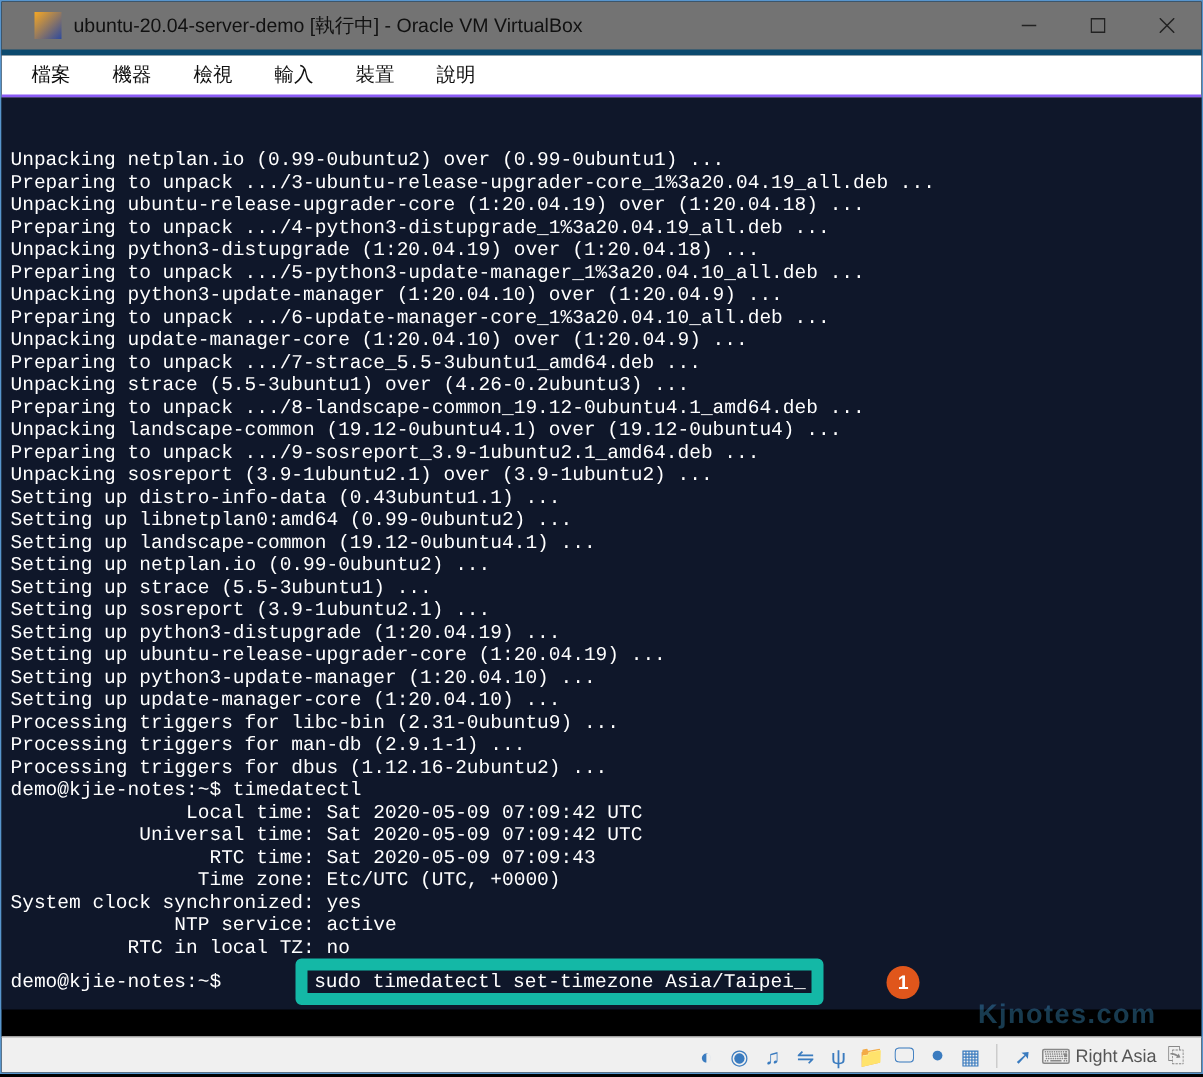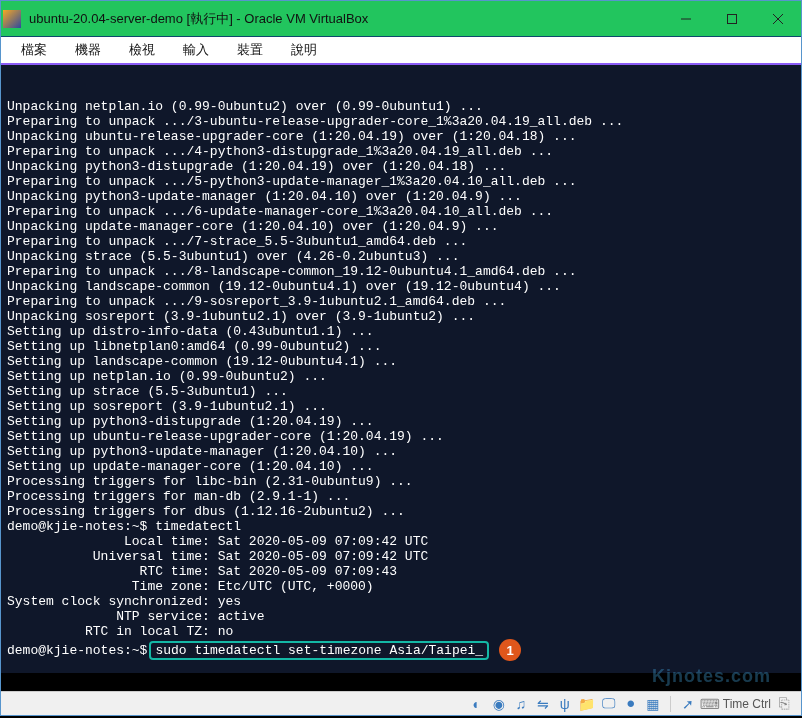--- a/index.html
+++ b/index.html
@@ -5,24 +5,24 @@
 * { margin: 0; padding: 0; box-sizing: border-box; }
 body {
   width: 802px; height: 716px;
   border: 1px solid #5795cd;
   font-family: "Segoe UI", "Microsoft JhengHei", sans-serif;
   background: #000;
   overflow: hidden;
   position: relative;
 }
 .titlebar {
-  height: 36px; background: #22c55e;
+  height: 36px; background: #737373;
   display: flex; align-items: center;
-  padding-left: 2px;
-  border-bottom: 1px solid #0c4a6e;
+  padding-left: 22px;
+  border-bottom: 4px solid #0c4a6e;
 }
 .titlebar .app-icon {
   width: 18px; height: 18px; margin-right: 8px;
   background: linear-gradient(135deg, #f7a823 0%, #2e4a9e 100%);
   display: inline-block;
 }
 .titlebar .title { font-size: 13px; color: #111; flex: 1; }
 .winbtn { width: 46px; height: 36px; display: flex; align-items: center; justify-content: center; }
 .winbtn svg { stroke: #222; stroke-width: 1; fill: none; }
 .menubar {
@@ -36,27 +36,27 @@
 .terminal {
   background: #0f172a; color: #fff;
   font-family: "Consolas","Courier New",monospace;
   font-size: 13px; line-height: 15px;
   padding: 4px 6px 0 6px;
   white-space: pre;
   height: 608px;
   overflow: hidden;
 }
 .terminal .line { display: block; }
-.terminal .prompt-line { display: flex; align-items: center; }
+.terminal .prompt-line { display: flex; align-items: center; gap: 32px; }
 .hlbox {
-  border: 2px solid #14b8a6;
+  border: 8px solid #14b8a6;
   border-radius: 4px;
   padding: 0 4px;
   display: inline-block;
-  margin-left: 2px;
+  margin-left: 18px;
 }
 .circle-badge {
   width: 22px; height: 22px; border-radius: 50%;
   background: #e0561b; color: #fff;
   display: inline-flex; align-items: center; justify-content: center;
   font-family: Arial,sans-serif; font-size: 13px; font-weight: bold;
   margin-left: 10px;
 }
 .statusbar {
   position: absolute; bottom: 0; left: 0; right: 0;
@@ -124,15 +124,15 @@
   <span class="status-icon">♫</span>
   <span class="status-icon">⇋</span>
   <span class="status-icon">ψ</span>
   <span class="status-icon">📁</span>
   <span class="status-icon">🖵</span>
   <span class="status-icon">⏺</span>
   <span class="status-icon">▦</span>
   <span class="sep"></span>
   <span class="status-icon">➚</span>
   <span class="status-icon" style="color:#888">⌨</span>
-  <span>Time Ctrl</span>
+  <span>Right Asia</span>
   <span class="status-icon" style="color:#888">⎘</span>
 </div>
 
 </body></html>

